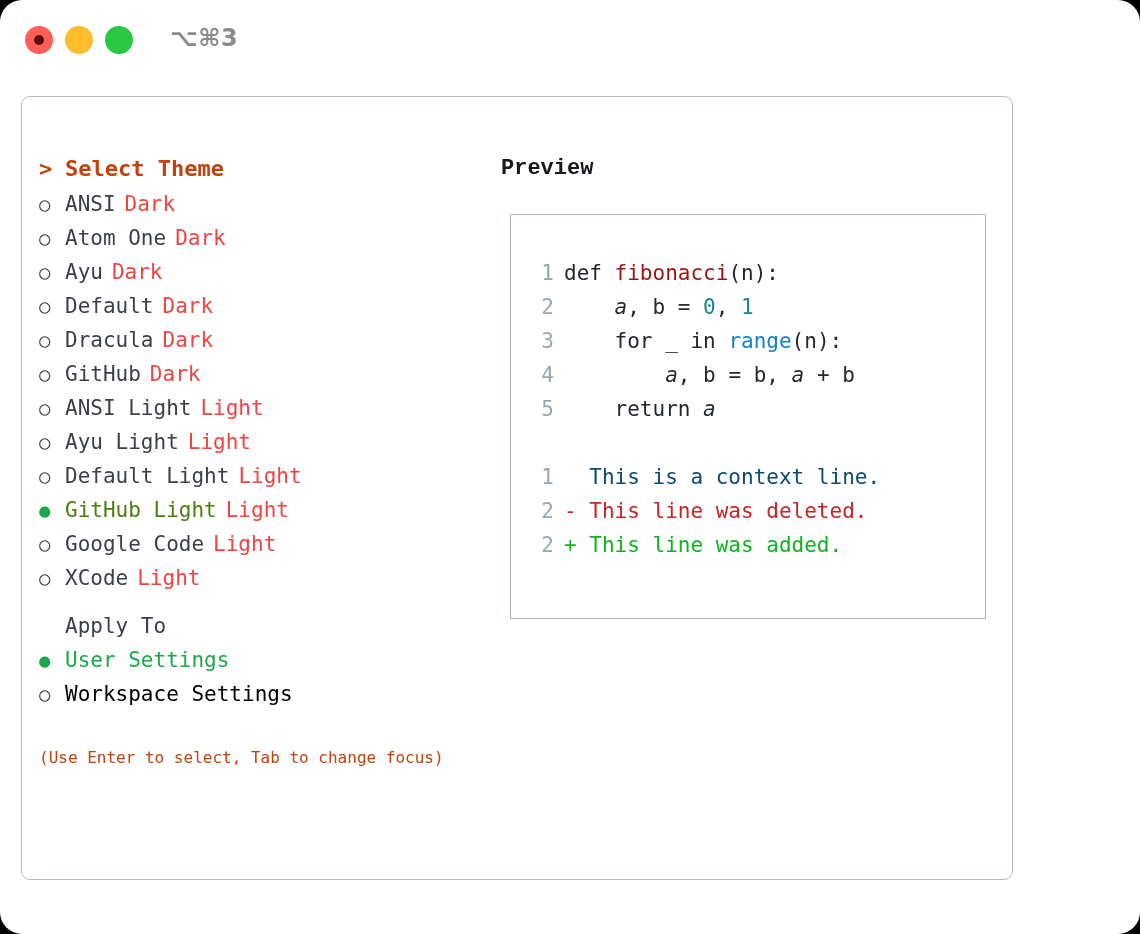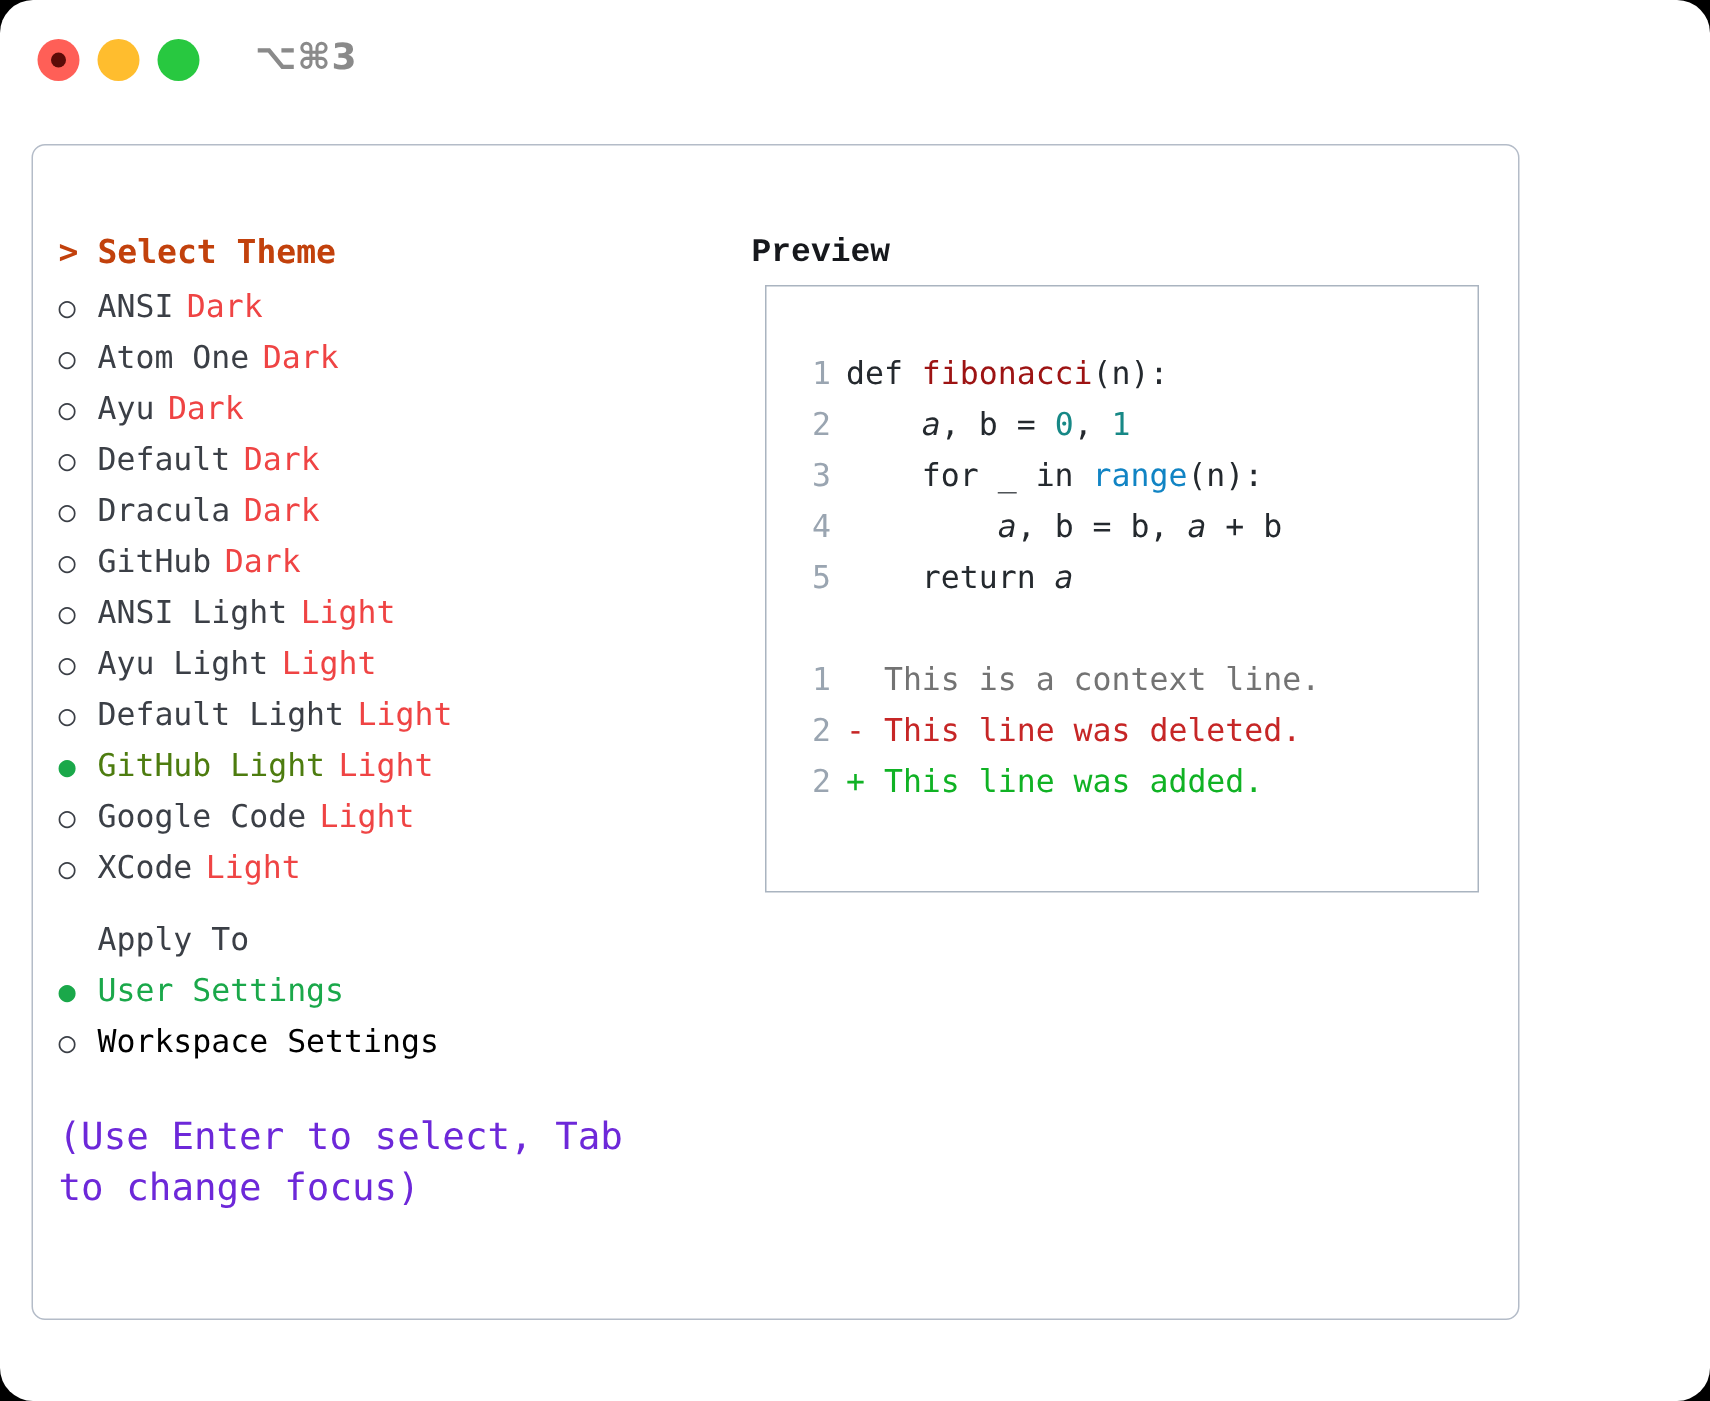--- a/index.html
+++ b/index.html
@@ -121,41 +121,41 @@
     color: #3b3f46;
     padding-top: 14px;
   }
   #apply-header .bullet { color: transparent; }
 
   .apply-label { color: #000000; }
   .apply-label.selected { color: #1aa84a; text-align: right; }
 
   #hint {
     margin-top: 30px;
-    font-size: 25px;
-    line-height: 34px;
-    color: #6d28d9;
+    font-size: 16px;
+    line-height: 34px;
+    color: #c2410c;
     width: 410px;
   }
 
   
   #preview-title {
     position: absolute;
     left: 479px;
     top: 54px;
     font-size: 22px;
     font-weight: bold;
     color: #16181c;
     line-height: 36px;
     font-family: Liberation Mono, monospace;
   }
   #code-panel {
     position: absolute;
     left: 488px;
-    top: 93px;
+    top: 117px;
     width: 476px;
     height: 405px;
     border: 1px solid #aab4c0;
     box-sizing: border-box;
     background: #fff;
   }
   #code-inner {
     position: absolute;
     left: 19px;
     top: 41px;
@@ -176,21 +176,21 @@
   .gap { height: 34px; }
 
   .tok-def     { color: #24292e; }
   .tok-fn      { color: #9d1313; }
   .tok-punc    { color: #24292e; }
   .tok-num     { color: #178886; }
   .tok-builtin { color: #1184c4; }
   .tok-plain   { color: #24292e; }
   .tok-var     { color: #24292e; font-style: italic; }
 
-  .diff-ctx { color: #737373; }
+  .diff-ctx { color: #0c4a6e; }
   .diff-del { color: #c62626; }
   .diff-add { color: #10b224; }
 </style>
 </head>
 <body>
 
 <div id="window">
 
   <div id="titlebar">
     <div class="light" id="light-red"></div>

